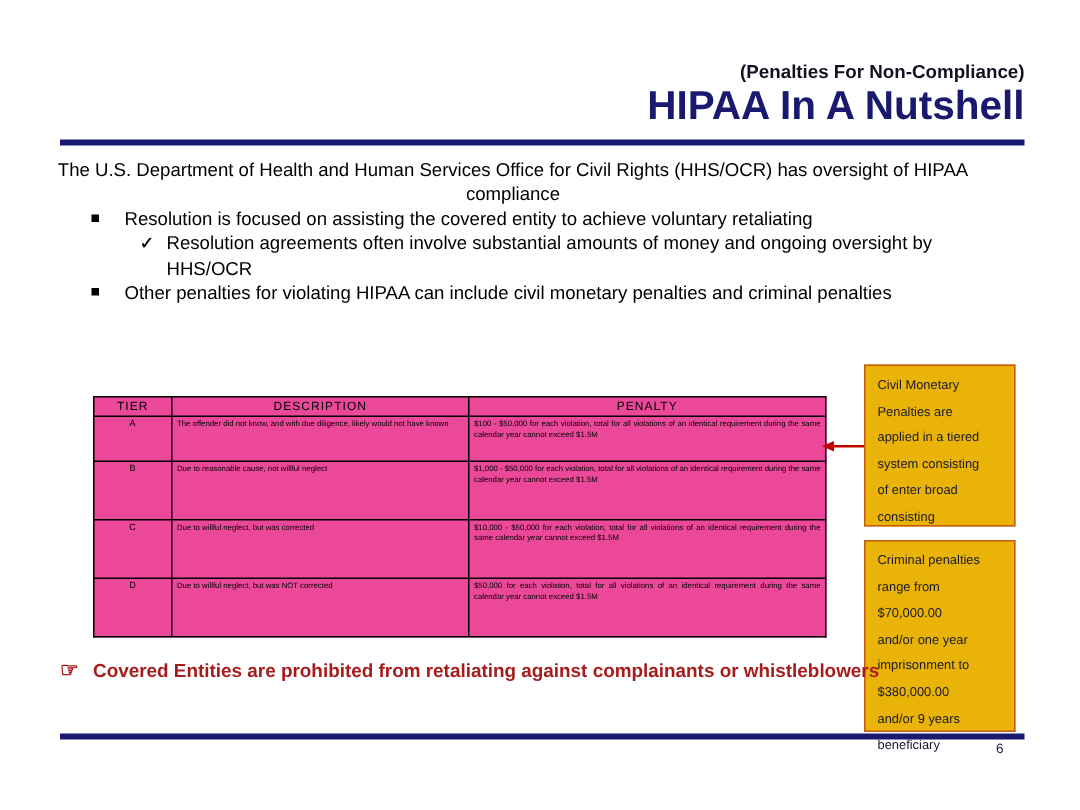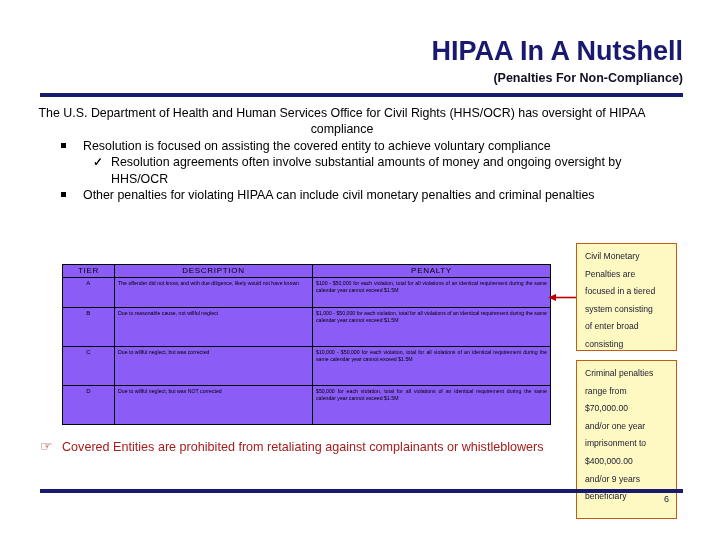--- a/index.html
+++ b/index.html
@@ -110,21 +110,21 @@
   
   #penalty-table {
     position: absolute;
     left: 62px;
     top: 264px;
     width: 488px;
     border-collapse: collapse;
     table-layout: fixed;
     font-size: 5.2px;
     line-height: 7.2px;
-    background: #8b5cf6;
+    background: #ec4899;
   }
   #penalty-table col.c-tier { width: 52px; }
   #penalty-table col.c-desc { width: 198px; }
   #penalty-table col.c-pen  { width: 238px; }
   #penalty-table th,
   #penalty-table td {
     border: 1px solid #000000;
     vertical-align: top;
     padding: 2px 3px;
   }
@@ -150,50 +150,50 @@
     position: absolute;
     left: 548px;
     top: 293px;
     width: 28px;
     height: 9px;
   }
 
   
   .callout {
     position: absolute;
-    background: #fef9c3;
+    background: #eab308;
     border: 1.5px solid #c55a11;
     box-sizing: border-box;
     font-size: 8.6px;
     line-height: 17.6px;
     color: #1a1a2e;
     padding: 4px 7px 4px 8px;
   }
   #callout-civil {
     left: 576px;
     top: 243px;
     width: 101px;
     height: 108px;
   }
   #callout-criminal {
     left: 576px;
     top: 360px;
     width: 101px;
-    height: 159px;
+    height: 128px;
   }
   .callout .line { white-space: nowrap; }
 
   
   #retaliation-note {
     position: absolute;
     left: 40px;
     top: 438px;
     width: 540px;
     font-size: 12.6px;
-    font-weight: normal;
+    font-weight: bold;
     color: #a61c1c;
     line-height: 16px;
     white-space: nowrap;
   }
   #retaliation-note .hand {
     display: inline-block;
     width: 22px;
     font-size: 14px;
     color: #a61c1c;
   }
@@ -206,31 +206,31 @@
     font-size: 9px;
     color: #222244;
   }
 </style>
 </head>
 <body>
 
 <div id="slide">
 
   <div id="title-area">
+    <div id="slide-subtitle">(Penalties For Non-Compliance)</div>
     <div id="slide-title">HIPAA In A Nutshell</div>
-    <div id="slide-subtitle">(Penalties For Non-Compliance)</div>
   </div>
   <div class="rule" id="rule-top"></div>
 
   <div id="body-text">
     <p class="lead">The U.S. Department of Health and Human Services Office for Civil Rights (HHS/OCR) has oversight of HIPAA compliance</p>
     <ul class="lvl1">
       <li>
         <span class="bullet-sq"></span>
-        <span>Resolution is focused on assisting the covered entity to achieve voluntary compliance</span>
+        <span>Resolution is focused on assisting the covered entity to achieve voluntary retaliating</span>
         <ul class="lvl2">
           <li>
             <span class="bullet-chk">✓</span>
           </li>
           <li>
             <span class="bullet-chk">✓</span>
             <span>Resolution agreements often involve substantial amounts of money and ongoing oversight by HHS/OCR</span>
           </li>
         </ul>
       </li>
@@ -279,33 +279,33 @@
   </table>
 
   <svg id="arrow-connector" viewBox="0 0 28 9">
     <line x1="7" y1="4.5" x2="28" y2="4.5" stroke="#c00000" stroke-width="1.6"></line>
     <polygon points="0,4.5 8,1 8,8" fill="#c00000"></polygon>
   </svg>
 
   <div class="callout" id="callout-civil">
     <div class="line">Civil Monetary</div>
     <div class="line">Penalties are</div>
-    <div class="line">focused in a tiered</div>
+    <div class="line">applied in a tiered</div>
     <div class="line">system consisting</div>
     <div class="line">of enter broad</div>
     <div class="line">consisting</div>
   </div>
 
   <div class="callout" id="callout-criminal">
     <div class="line">Criminal penalties</div>
     <div class="line">range from</div>
     <div class="line">$70,000.00</div>
     <div class="line">and/or one year</div>
     <div class="line">imprisonment to</div>
-    <div class="line">$400,000.00</div>
+    <div class="line">$380,000.00</div>
     <div class="line">and/or 9 years</div>
     <div class="line">beneficiary</div>
   </div>
 
   <div id="retaliation-note">
     <span class="hand">☞</span><span>Covered Entities are prohibited from retaliating against complainants or whistleblowers</span>
   </div>
 
   <div class="rule" id="rule-bottom"></div>
   <div id="page-number">6</div>

